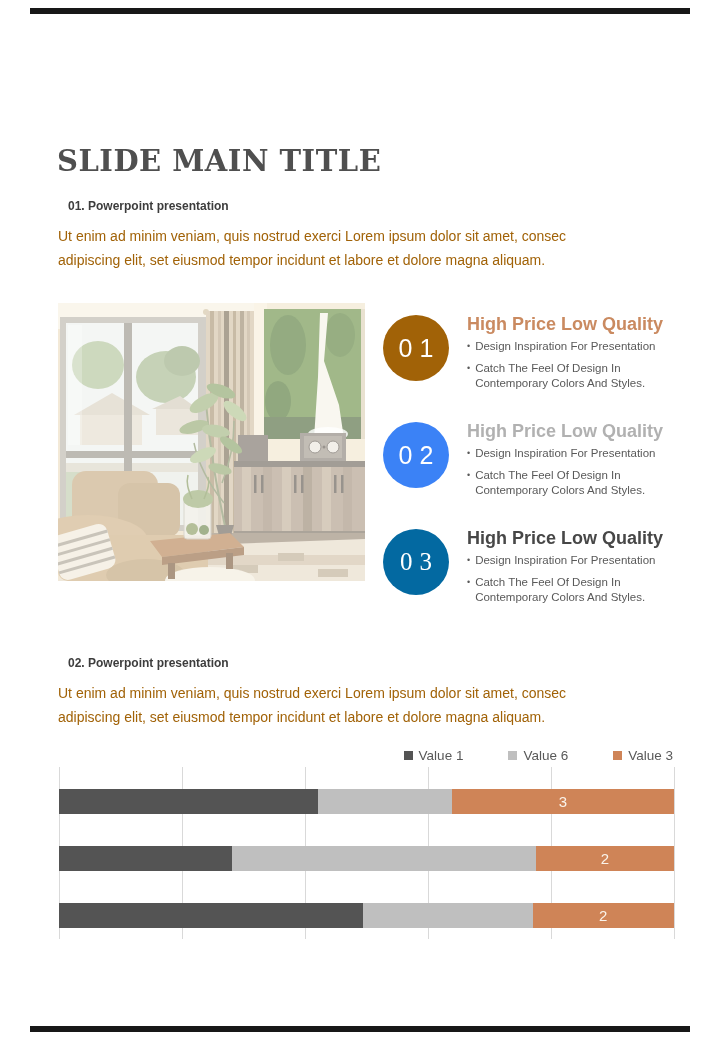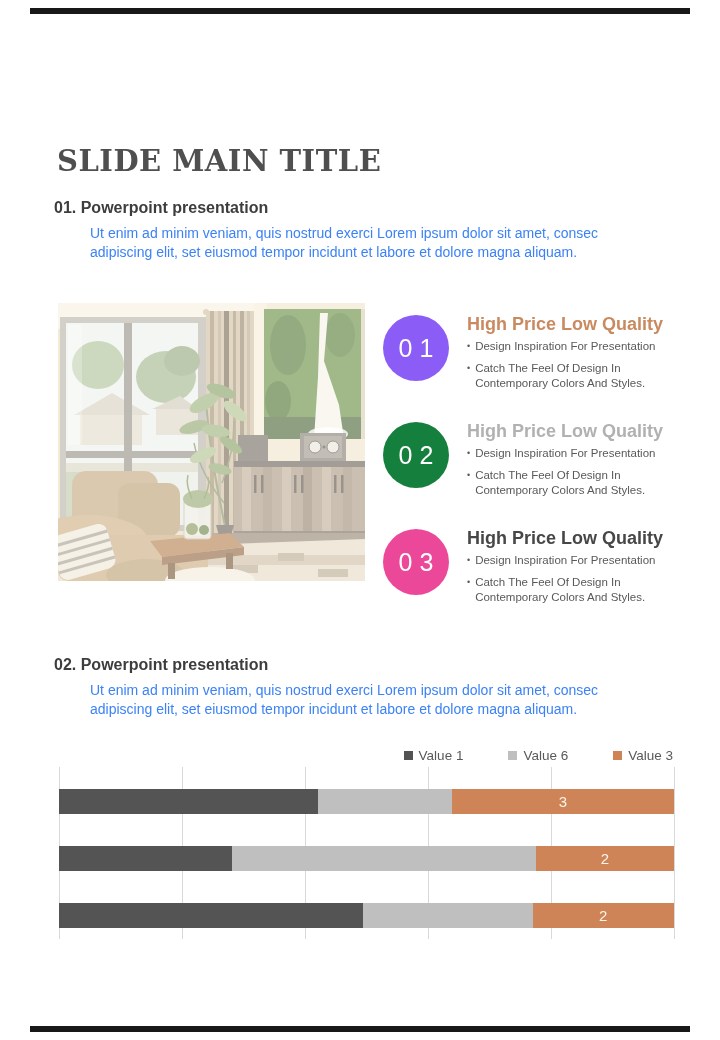--- a/index.html
+++ b/index.html
@@ -11,26 +11,26 @@
   .rule.top{top:8px;}
   .rule.bottom{top:1026px;}
 
   .main-title{
     position:absolute;left:57px;top:100px;
     font-family:"DejaVu Serif", serif;font-weight:700;
     font-size:29px;letter-spacing:0.5px;color:#4f4f4f;white-space:nowrap;margin-top:44px;
   }
 
   .section-heading{
-    position:absolute;left:54px;
-    font-size:16px;font-weight:700;color:#3d3d3d;white-space:nowrap;
+    position:absolute;left:68px;
+    font-size:12px;font-weight:700;color:#3d3d3d;white-space:nowrap;
   }
   .section-body{
     position:absolute;left:58px;width:540px;
-    font-size:14px;line-height:19px;color:#3b82f6;white-space:pre-line;margin-left:32px;
+    font-size:14px;line-height:24px;color:#a16207;white-space:pre-line;
   }
   #sec1-heading{top:199px;}
   #sec1-body{top:224px;}
   #sec2-heading{top:656px;}
   #sec2-body{top:681px;}
 
   .photo{position:absolute;left:58px;top:303px;width:307px;height:278px;}
   .photo svg{display:block;}
 
   .items{position:absolute;left:383px;top:303px;width:292px;}
@@ -206,55 +206,55 @@
       <circle cx="134" cy="226" r="6" fill="#7f9150"></circle>
       <circle cx="146" cy="227" r="5" fill="#5f7a3c"></circle>
     </g>
 
     <rect x="0" y="0" width="307" height="278" fill="#ffffff" opacity="0.42"></rect>
   </svg>
 </div>
 
 <div class="items">
   <div class="item">
-    <div class="circle" style="background-color: #8b5cf6;">01</div>
+    <div class="circle" style="background-color: #a16207;">01</div>
     <div class="item-text">
       <div class="item-heading" style="color: rgb(202, 138, 96);">High Price Low Quality</div>
       <div class="bullets">
         <div class="bullet-row">
           <span class="bullet-marker">•</span>
           <span class="bullet-text">Design Inspiration For Presentation</span>
         </div>
         <div class="bullet-row">
           <span class="bullet-marker">•</span>
           <span class="bullet-text">Catch The Feel Of Design In
 Contemporary Colors And Styles.</span>
         </div>
       </div>
     </div>
   </div>
   <div class="item">
-    <div class="circle" style="background-color: #15803d;">02</div>
+    <div class="circle" style="background-color: #3b82f6;">02</div>
     <div class="item-text">
       <div class="item-heading" style="color: rgb(177, 177, 177);">High Price Low Quality</div>
       <div class="bullets">
         <div class="bullet-row">
           <span class="bullet-marker">•</span>
           <span class="bullet-text">Design Inspiration For Presentation</span>
         </div>
         <div class="bullet-row">
           <span class="bullet-marker">•</span>
           <span class="bullet-text">Catch The Feel Of Design In
 Contemporary Colors And Styles.</span>
         </div>
       </div>
     </div>
   </div>
   <div class="item">
-    <div class="circle" style="background-color: #ec4899;">03</div>
+    <div class="circle" style="background-color: #0369a1; font-family: Liberation Serif, serif;">03</div>
     <div class="item-text">
       <div class="item-heading" style="color: rgb(71, 71, 71);">High Price Low Quality</div>
       <div class="bullets">
         <div class="bullet-row">
           <span class="bullet-marker">•</span>
           <span class="bullet-text">Design Inspiration For Presentation</span>
         </div>
         <div class="bullet-row">
           <span class="bullet-marker">•</span>
           <span class="bullet-text">Catch The Feel Of Design In

